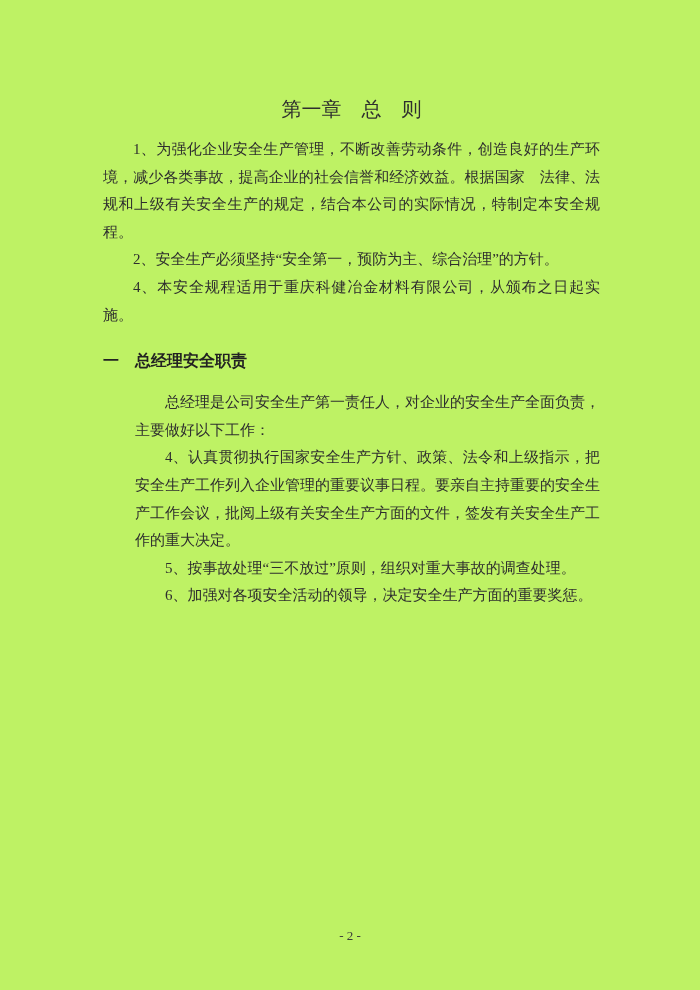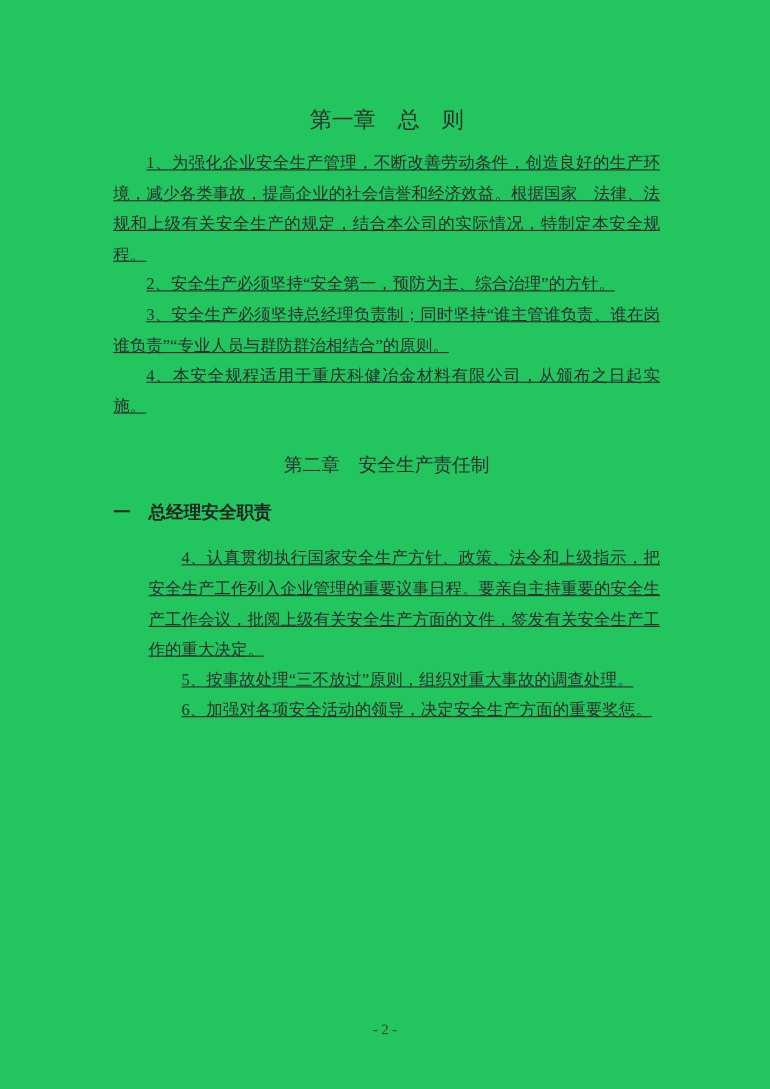--- a/index.html
+++ b/index.html
@@ -5,21 +5,21 @@
   html, body {
     margin: 0;
     padding: 0;
     background: #ffffff;
   }
   .page {
     position: relative;
     width: 700px;
     height: 990px;
     box-sizing: border-box;
-    background: #22c55e;
+    background: #bef264;
     padding: 96px 100px 0 103px;
     font-family: "Liberation Serif", "DejaVu Serif", serif;
     color: #2e2e2e;
     overflow: hidden;
   }
   .ch-title {
     margin: 0;
     text-align: center;
     font-weight: 400;
   }
@@ -32,21 +32,20 @@
     font-size: 17px;
     line-height: 24px;
     margin-top: 27px;
   }
   .doc-body p {
     margin: 0;
     font-size: 15px;
     line-height: 27.6px;
     text-align: justify;
     text-indent: 2em;
-    text-decoration: underline;
   }
   .ch2-body {
     margin-left: 32px;
   }
   .section-heading {
     margin: 23px 0 19px 0;
     font-family: "Liberation Sans", "DejaVu Sans", sans-serif;
     font-size: 16px;
     line-height: 18px;
     font-weight: 700;
@@ -69,29 +68,28 @@
 </head>
 <body>
 
 <div class="page">
 
   <h1 class="ch-title first">第一章　总　则</h1>
 
   <div class="doc-body ch1-body">
     <p>1、为强化企业安全生产管理，不断改善劳动条件，创造良好的生产环境，减少各类事故，提高企业的社会信誉和经济效益。根据国家　法律、法规和上级有关安全生产的规定，结合本公司的实际情况，特制定本安全规程。</p>
     <p>2、安全生产必须坚持“安全第一，预防为主、综合治理”的方针。</p>
-    <p>3、安全生产必须坚持总经理负责制；同时坚持“谁主管谁负责、谁在岗谁负责”“专业人员与群防群治相结合”的原则。</p>
     <p>4、本安全规程适用于重庆科健冶金材料有限公司，从颁布之日起实施。</p>
   </div>
 
-  <h1 class="ch-title second">第二章　安全生产责任制</h1>
 
   <h2 class="section-heading">一　总经理安全职责</h2>
 
   <div class="doc-body ch2-body">
+    <p>总经理是公司安全生产第一责任人，对企业的安全生产全面负责，主要做好以下工作：</p>
     <p>4、认真贯彻执行国家安全生产方针、政策、法令和上级指示，把安全生产工作列入企业管理的重要议事日程。要亲自主持重要的安全生产工作会议，批阅上级有关安全生产方面的文件，签发有关安全生产工作的重大决定。</p>
     <p>5、按事故处理“三不放过”原则，组织对重大事故的调查处理。</p>
     <p>6、加强对各项安全活动的领导，决定安全生产方面的重要奖惩。</p>
   </div>
 
   <div class="page-number">- 2 -</div>
 
 </div>
 
 </body></html>

